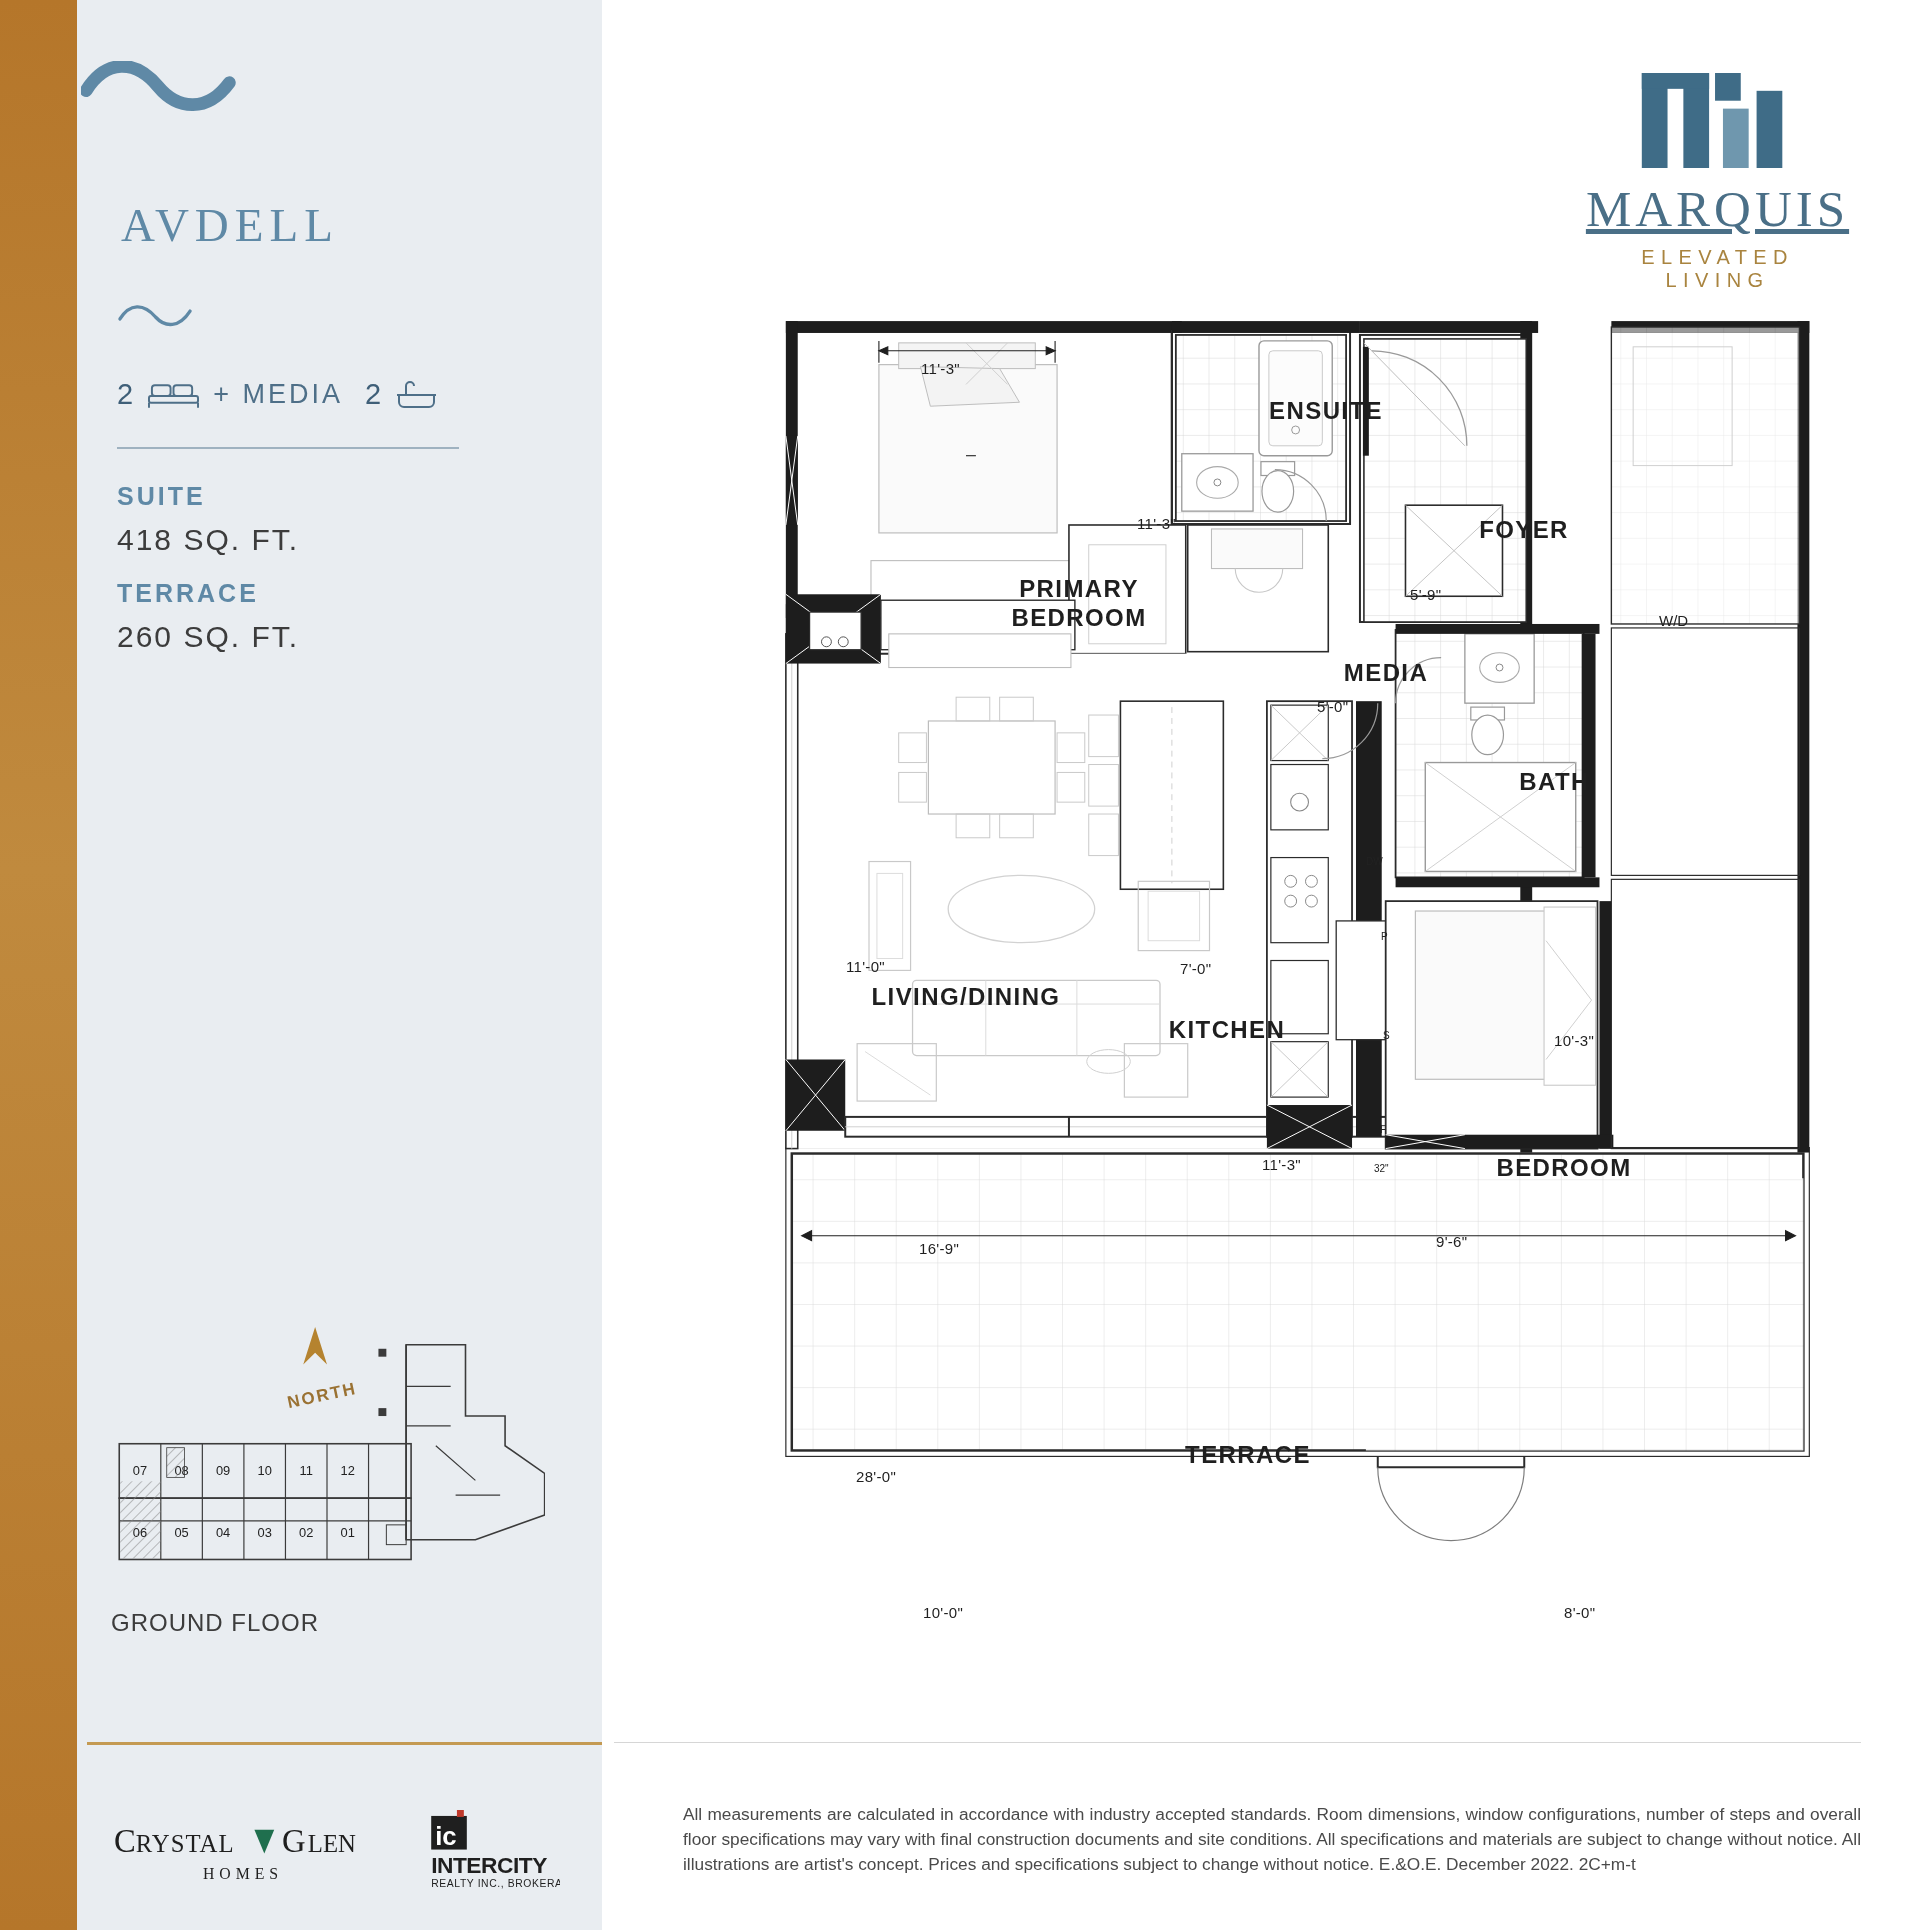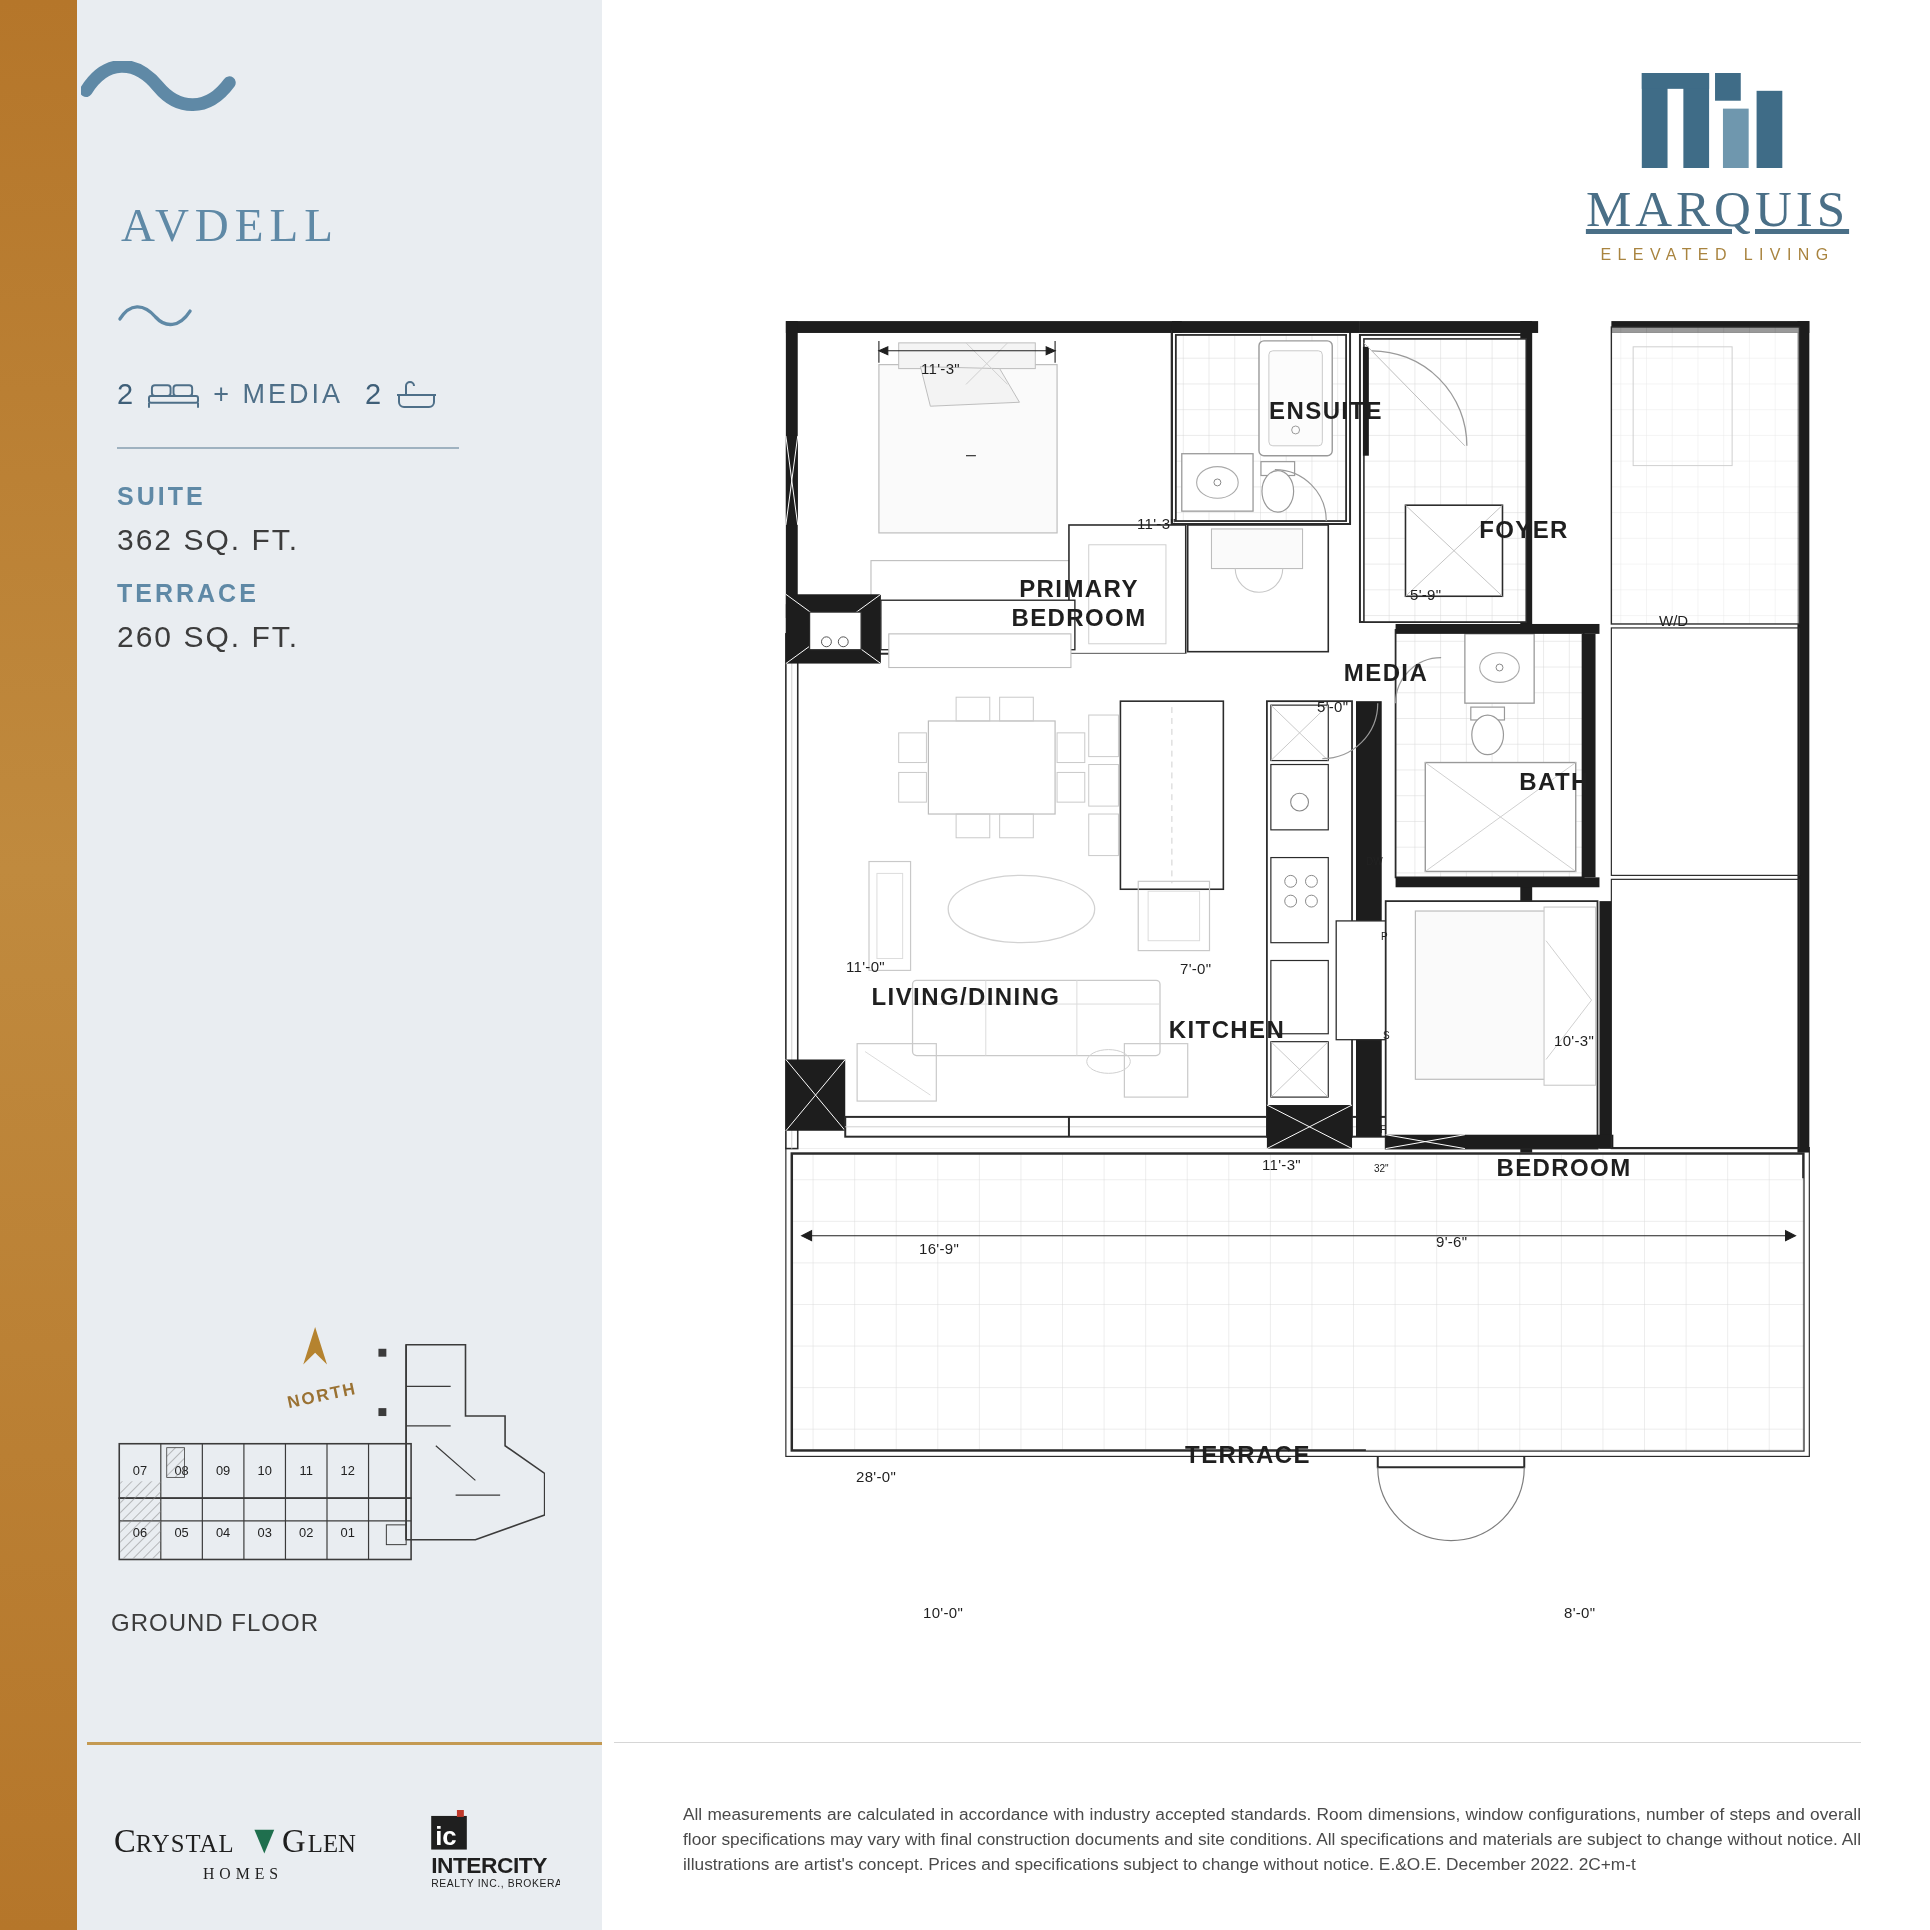--- a/index.html
+++ b/index.html
@@ -67,21 +67,21 @@
   .cg-logo { position:absolute; left:114px; top:1812px; width:267px; height:89px; }
   .ic-logo { position:absolute; left:431px; top:1810px; width:129px; height:91px; }
   
   .marquis { position:absolute; left:1584px; top:61px; width:267px; height:238px; text-align:center; }
   .marquis-word {
     font-family:"Liberation Serif", serif; font-size:51px; letter-spacing:4px; color:#4c7align;
     color:#4a6f87;
     text-decoration:underline;
   }
   .marquis-sub {
-    font-size:16px; letter-spacing:6.4px; color:#a9843f; margin-top:8px;
+    font-size:20px; letter-spacing:6.4px; color:#a9843f; margin-top:8px;
   }
   
   .disclaimer {
     position:absolute; left:683px; top:1802px; width:1178px;
     font-size:17.3px; line-height:25px; color:#4a4a4a; text-align:justify;
   }
   
   .plan { position:absolute; left:772px; top:307px; width:1069px; height:1406px; }
   .room-label {
     position:absolute; font-size:24px; font-weight:bold; letter-spacing:1.4px;
@@ -133,21 +133,21 @@
       <path d="M3,17 L3,24 a5,5 0 0 0 5,5 L33,29 a5,5 0 0 0 5,-5 L38,17 Z" fill="none" stroke="#4e6f88" stroke-width="2"></path>
       <line x1="1" y1="17" x2="40" y2="17" stroke="#4e6f88" stroke-width="2"></line>
       <path d="M10,17 L10,8 a4,4 0 0 1 8,0" fill="none" stroke="#4e6f88" stroke-width="2"></path>
     </svg>
   </span>
 </div>
 
 <div class="hr-thin"></div>
 
 <div class="stat-label" style="left:117px; top:482px;">SUITE</div>
-<div class="stat-value" style="left:117px; top:523px;">362 SQ. FT.</div>
+<div class="stat-value" style="left:117px; top:523px;">418 SQ. FT.</div>
 <div class="stat-label" style="left:117px; top:579px;">TERRACE</div>
 <div class="stat-value" style="left:117px; top:620px;">260 SQ. FT.</div>
 
 <div class="keyplan">
   <svg width="436" height="277" viewBox="0 0 440 280">
 
     <path d="M196,38 L208,0 L220,38 L208,26 Z" fill="#b5832f"></path>
 
     <path d="M300,18 L360,18 L360,90 L400,90 L400,120 L440,148 L440,190 L370,215 L300,215 Z" fill="none" stroke="#3b3b3b" stroke-width="1.6"></path>
     <path d="M300,18 L300,215" stroke="#3b3b3b" stroke-width="1.6" fill="none"></path>

